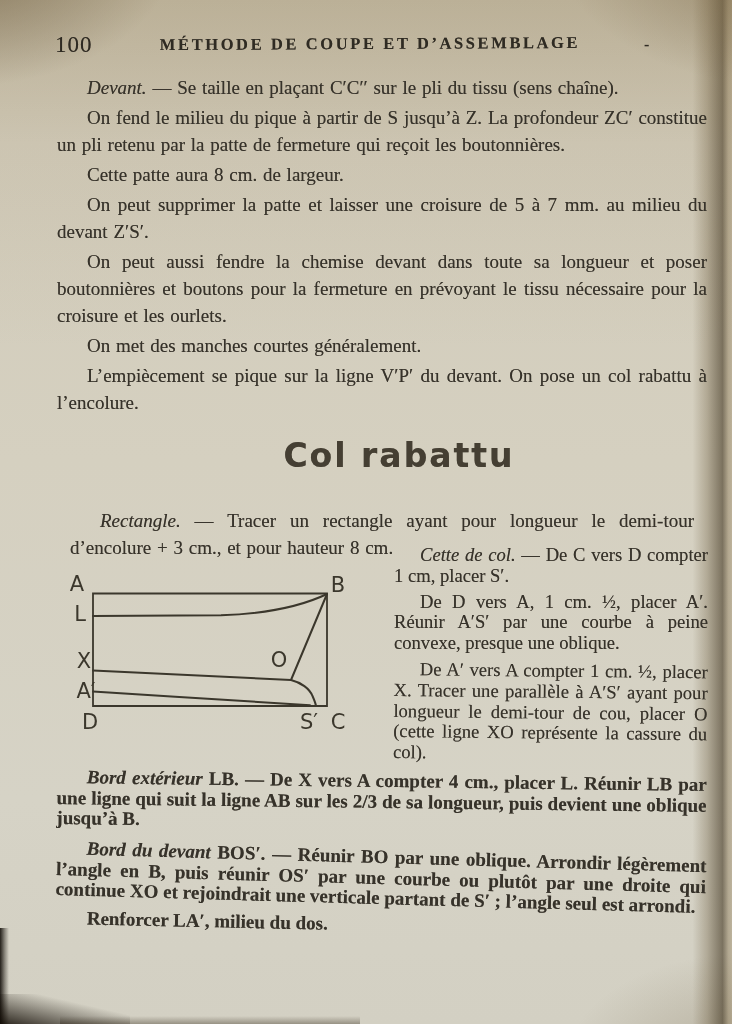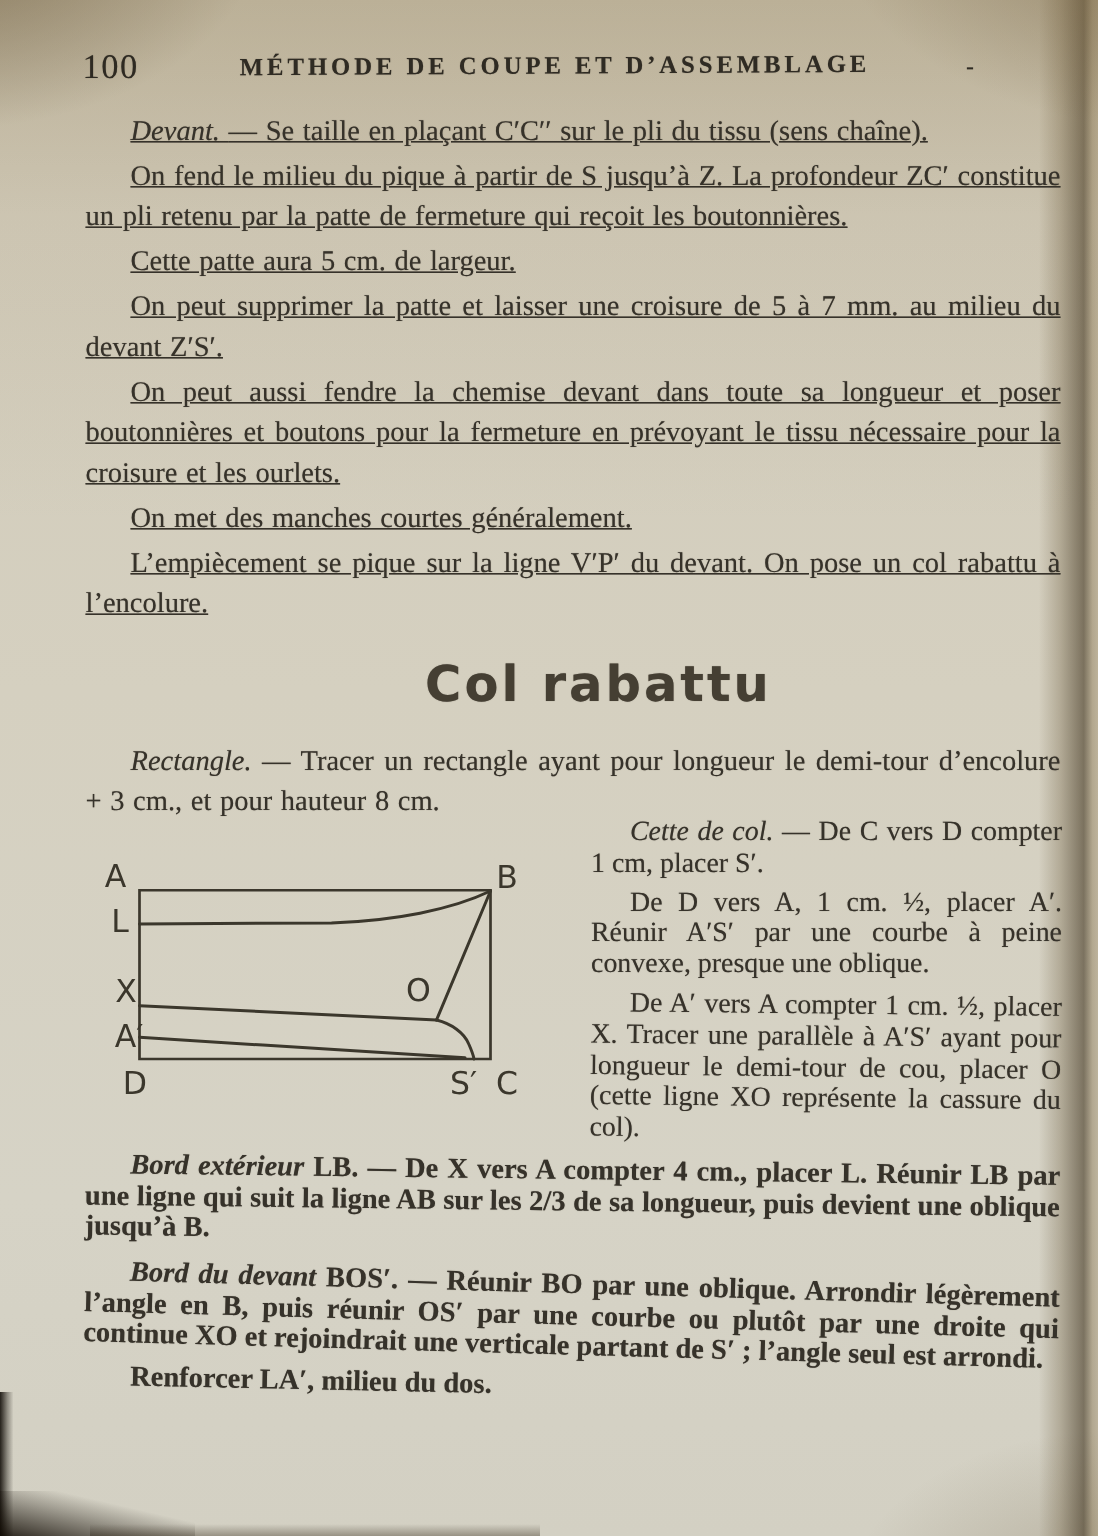--- a/index.html
+++ b/index.html
@@ -31,32 +31,32 @@
     background:linear-gradient(to top right, rgba(16,10,3,.85), rgba(16,10,3,.25) 45%, rgba(16,10,3,0) 65%);}
   .bottom-smudge{position:absolute;left:60px;bottom:0;width:300px;height:8px;
     background:linear-gradient(to top, rgba(40,30,15,.35), rgba(40,30,15,0));}
 
   .running-head{position:absolute;top:30px;left:0;width:100%;height:30px;}
   .pagenum{position:absolute;left:55px;top:2px;font-size:23px;letter-spacing:1px;color:#2e2a22;}
   .title{position:absolute;left:130px;width:480px;text-align:center;top:4px;
     font-size:16.5px;font-weight:700;letter-spacing:2.6px;color:#2f2b23;transform:rotate(-.3deg);}
   .head-mark{position:absolute;left:644px;top:6px;font-weight:700;color:#2f2b23;}
 
-  .bodycol{position:absolute;left:57px;top:74px;width:650px;text-decoration:underline;}
+  .bodycol{position:absolute;left:57px;top:74px;width:650px;}
   p.bp{margin:0 0 3px 0;font-size:19px;line-height:27px;text-align:justify;text-indent:30px;
     word-spacing:1px;}
   p.bp i{font-style:italic;}
   .soft{text-shadow:0 0 .6px rgba(54,48,38,.55);}
 
   .section-heading{position:absolute;left:0;top:436px;width:100%;text-align:center;
     font-family:"DejaVu Sans", sans-serif;font-size:33px;font-weight:600;letter-spacing:2px;
     color:#453f33;padding-left:66px;box-sizing:border-box;}
 
   .rectpara{position:absolute;left:57px;top:494px;width:650px;}
-  .rectpara p{margin:0;font-family:Liberation Serif, serif;}
+  .rectpara p{margin:13px;font-family:Liberation Serif, serif;}
 
   .twocol{position:absolute;left:57px;top:545px;width:650px;height:232px;}
   .figure{position:absolute;left:-8px;top:24px;width:340px;height:195px;}
   .figure svg text{font-family:"DejaVu Sans", sans-serif;font-size:21px;fill:#3b372c;}
   .rightcol{position:absolute;left:337px;top:0;width:314px;}
   .rightcol p{font-size:18.6px;line-height:20.8px;margin:0 0 5px 0;text-align:justify;text-indent:26px;}
   .rightcol p.t{transform:rotate(.6deg);transform-origin:left top;}
 
   .bottomblock{position:absolute;left:57px;top:767px;width:650px;font-weight:bold;}
   .bottomblock p{font-size:19px;line-height:20.5px;margin:0 0 9px 0;text-align:justify;text-indent:30px;}
@@ -75,21 +75,21 @@
 
   <div class="running-head">
     <span class="pagenum soft">100</span>
     <span class="title soft">MÉTHODE DE COUPE ET D’ASSEMBLAGE</span>
     <span class="head-mark">-</span>
   </div>
 
   <div class="bodycol">
     <p class="bp soft"><i>Devant.</i> <span>— Se taille en plaçant C′C′′ sur le pli du tissu (sens chaîne).</span></p>
     <p class="bp soft"><span>On fend le milieu du pique à partir de S jusqu’à Z. La profondeur ZC′ constitue un pli retenu par la patte de fermeture qui reçoit les boutonnières.</span></p>
-    <p class="bp soft"><span>Cette patte aura 5 cm. de largeur.</span></p>
+    <p class="bp soft"><span>Cette patte aura 8 cm. de largeur.</span></p>
     <p class="bp soft"><span>On peut supprimer la patte et laisser une croisure de 5 à 7 mm. au milieu du devant Z′S′.</span></p>
     <p class="bp soft"><span>On peut aussi fendre la chemise devant dans toute sa longueur et poser boutonnières et boutons pour la fermeture en prévoyant le tissu nécessaire pour la croisure et les ourlets.</span></p>
     <p class="bp soft"><span>On met des manches courtes généralement.</span></p>
     <p class="bp soft"><span>L’empiècement se pique sur la ligne V′P′ du devant. On pose un col rabattu à l’encolure.</span></p>
   </div>
 
   <div class="section-heading soft">Col rabattu</div>
 
   <div class="rectpara">
     <p class="bp soft"><i>Rectangle.</i> <span>— Tracer un rectangle ayant pour longueur le demi-tour d’encolure + 3 cm., et pour hauteur 8 cm.</span></p>

